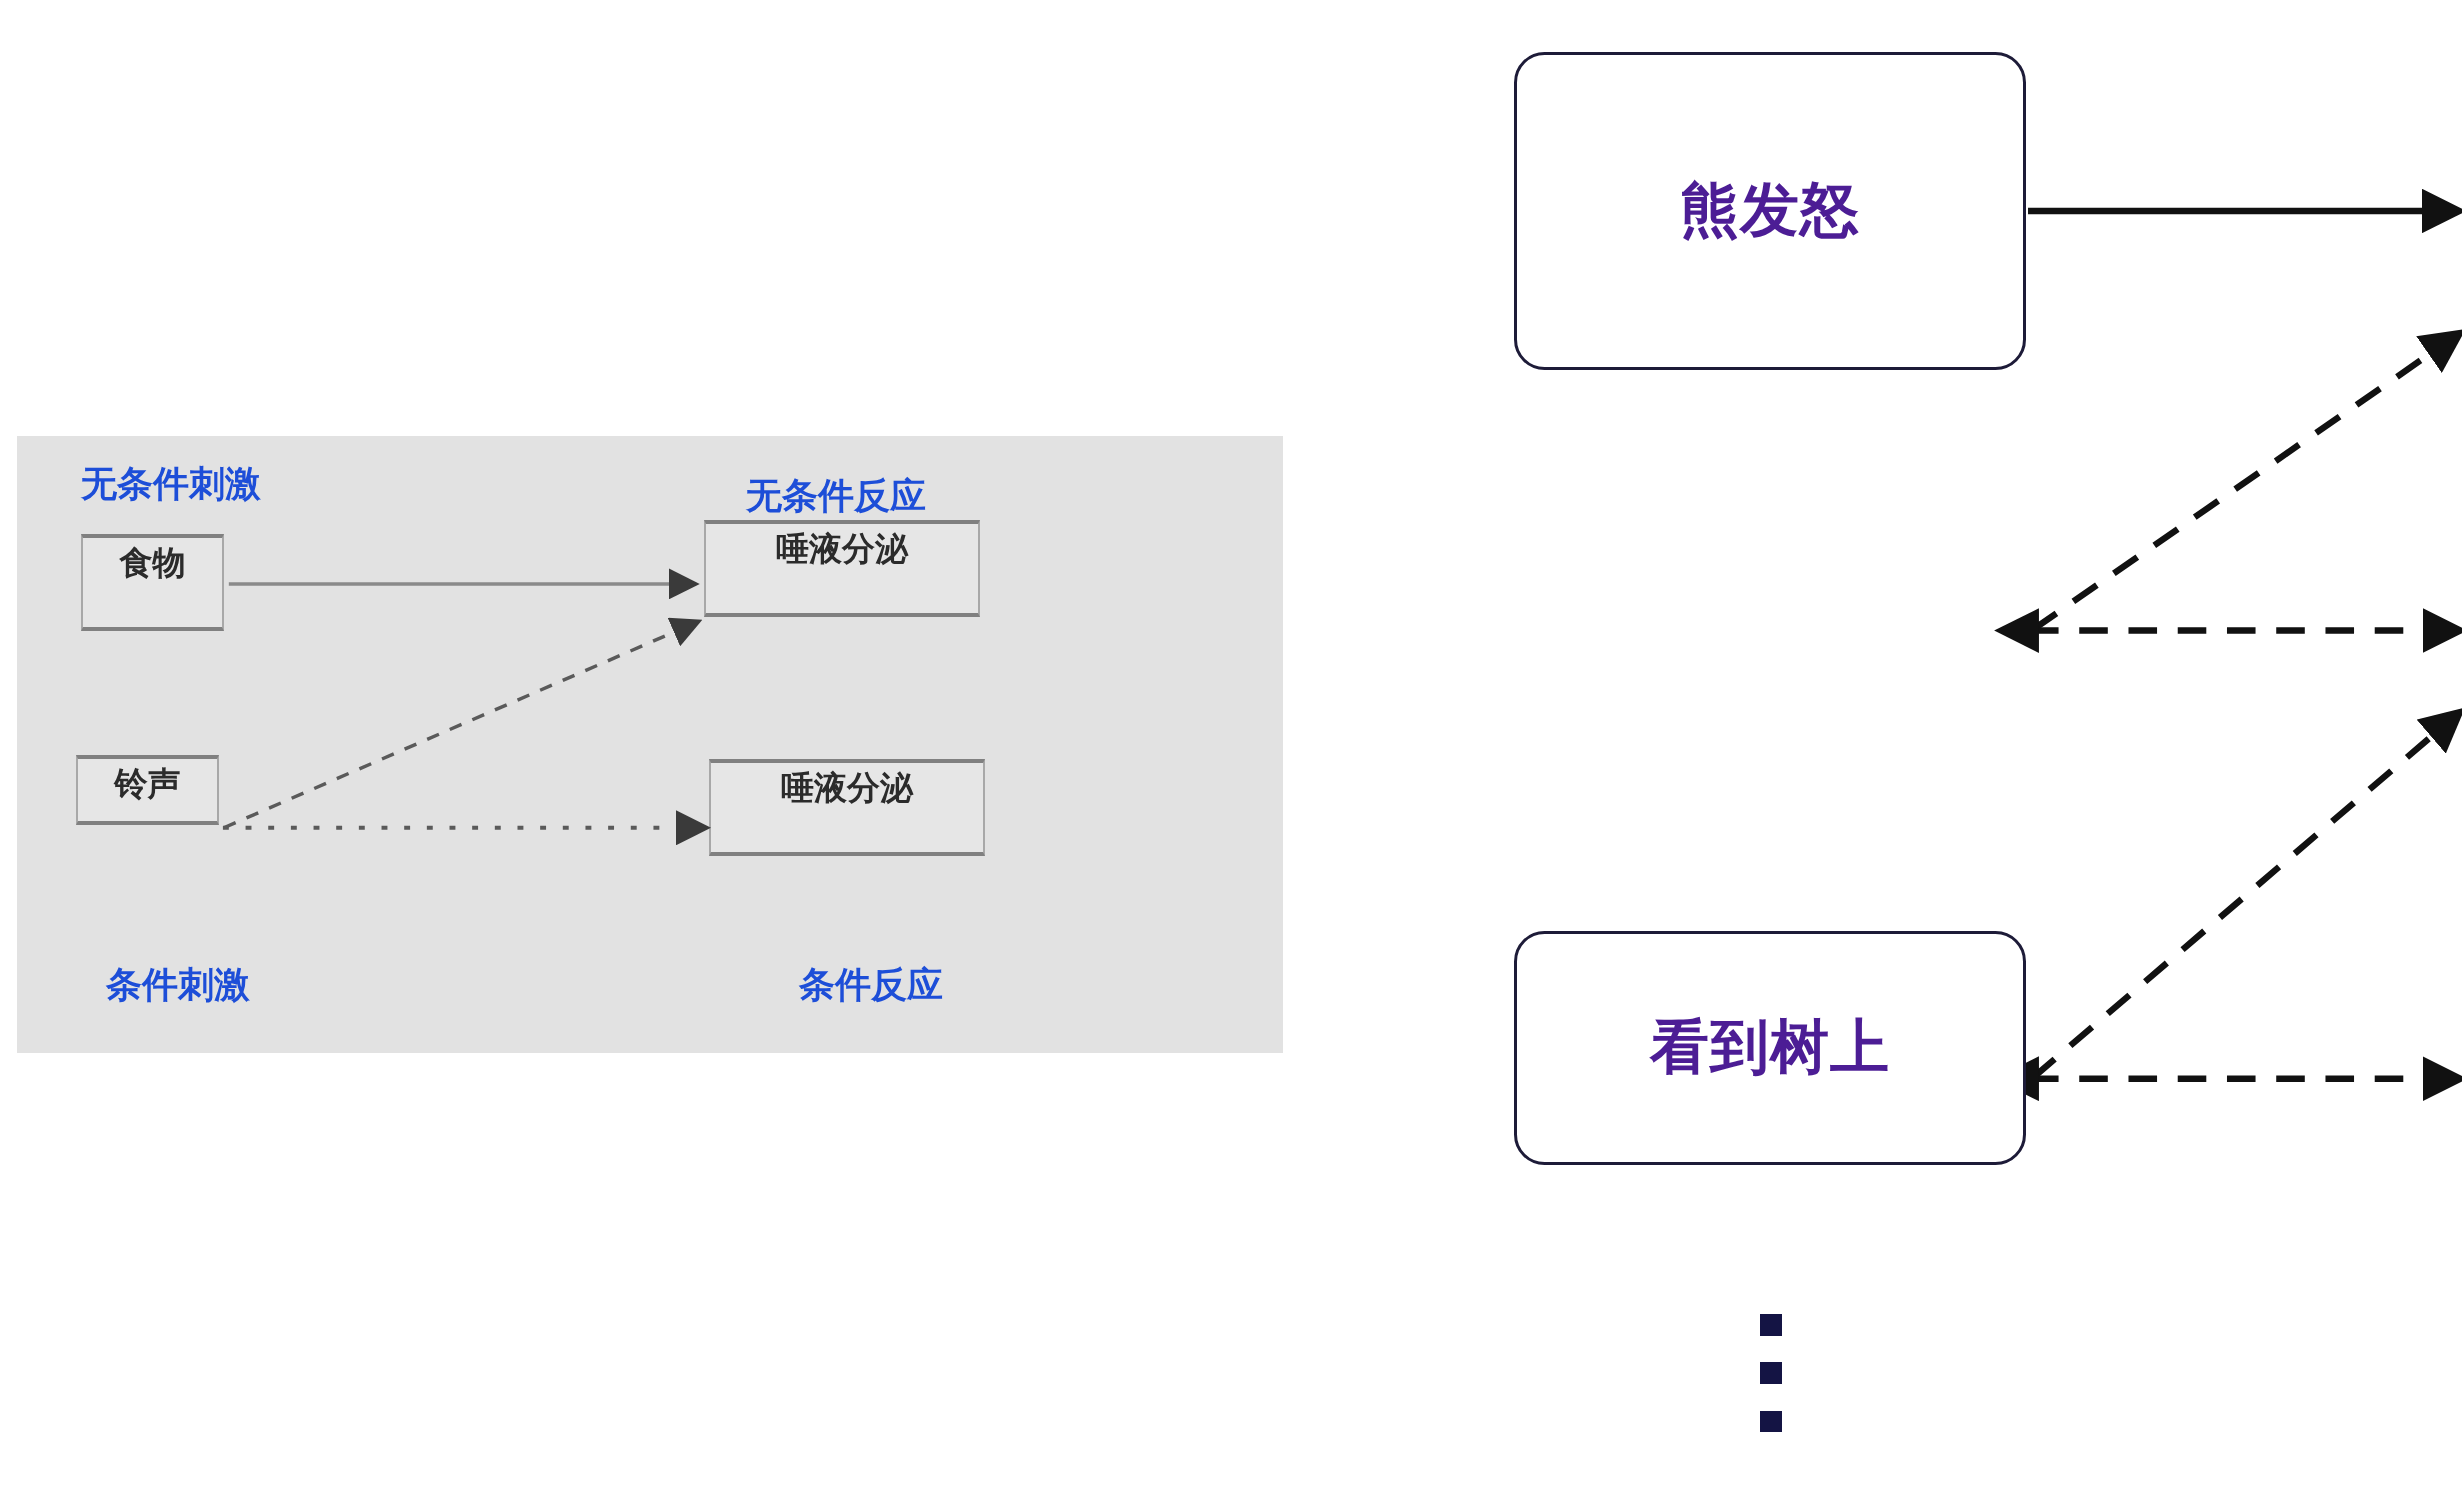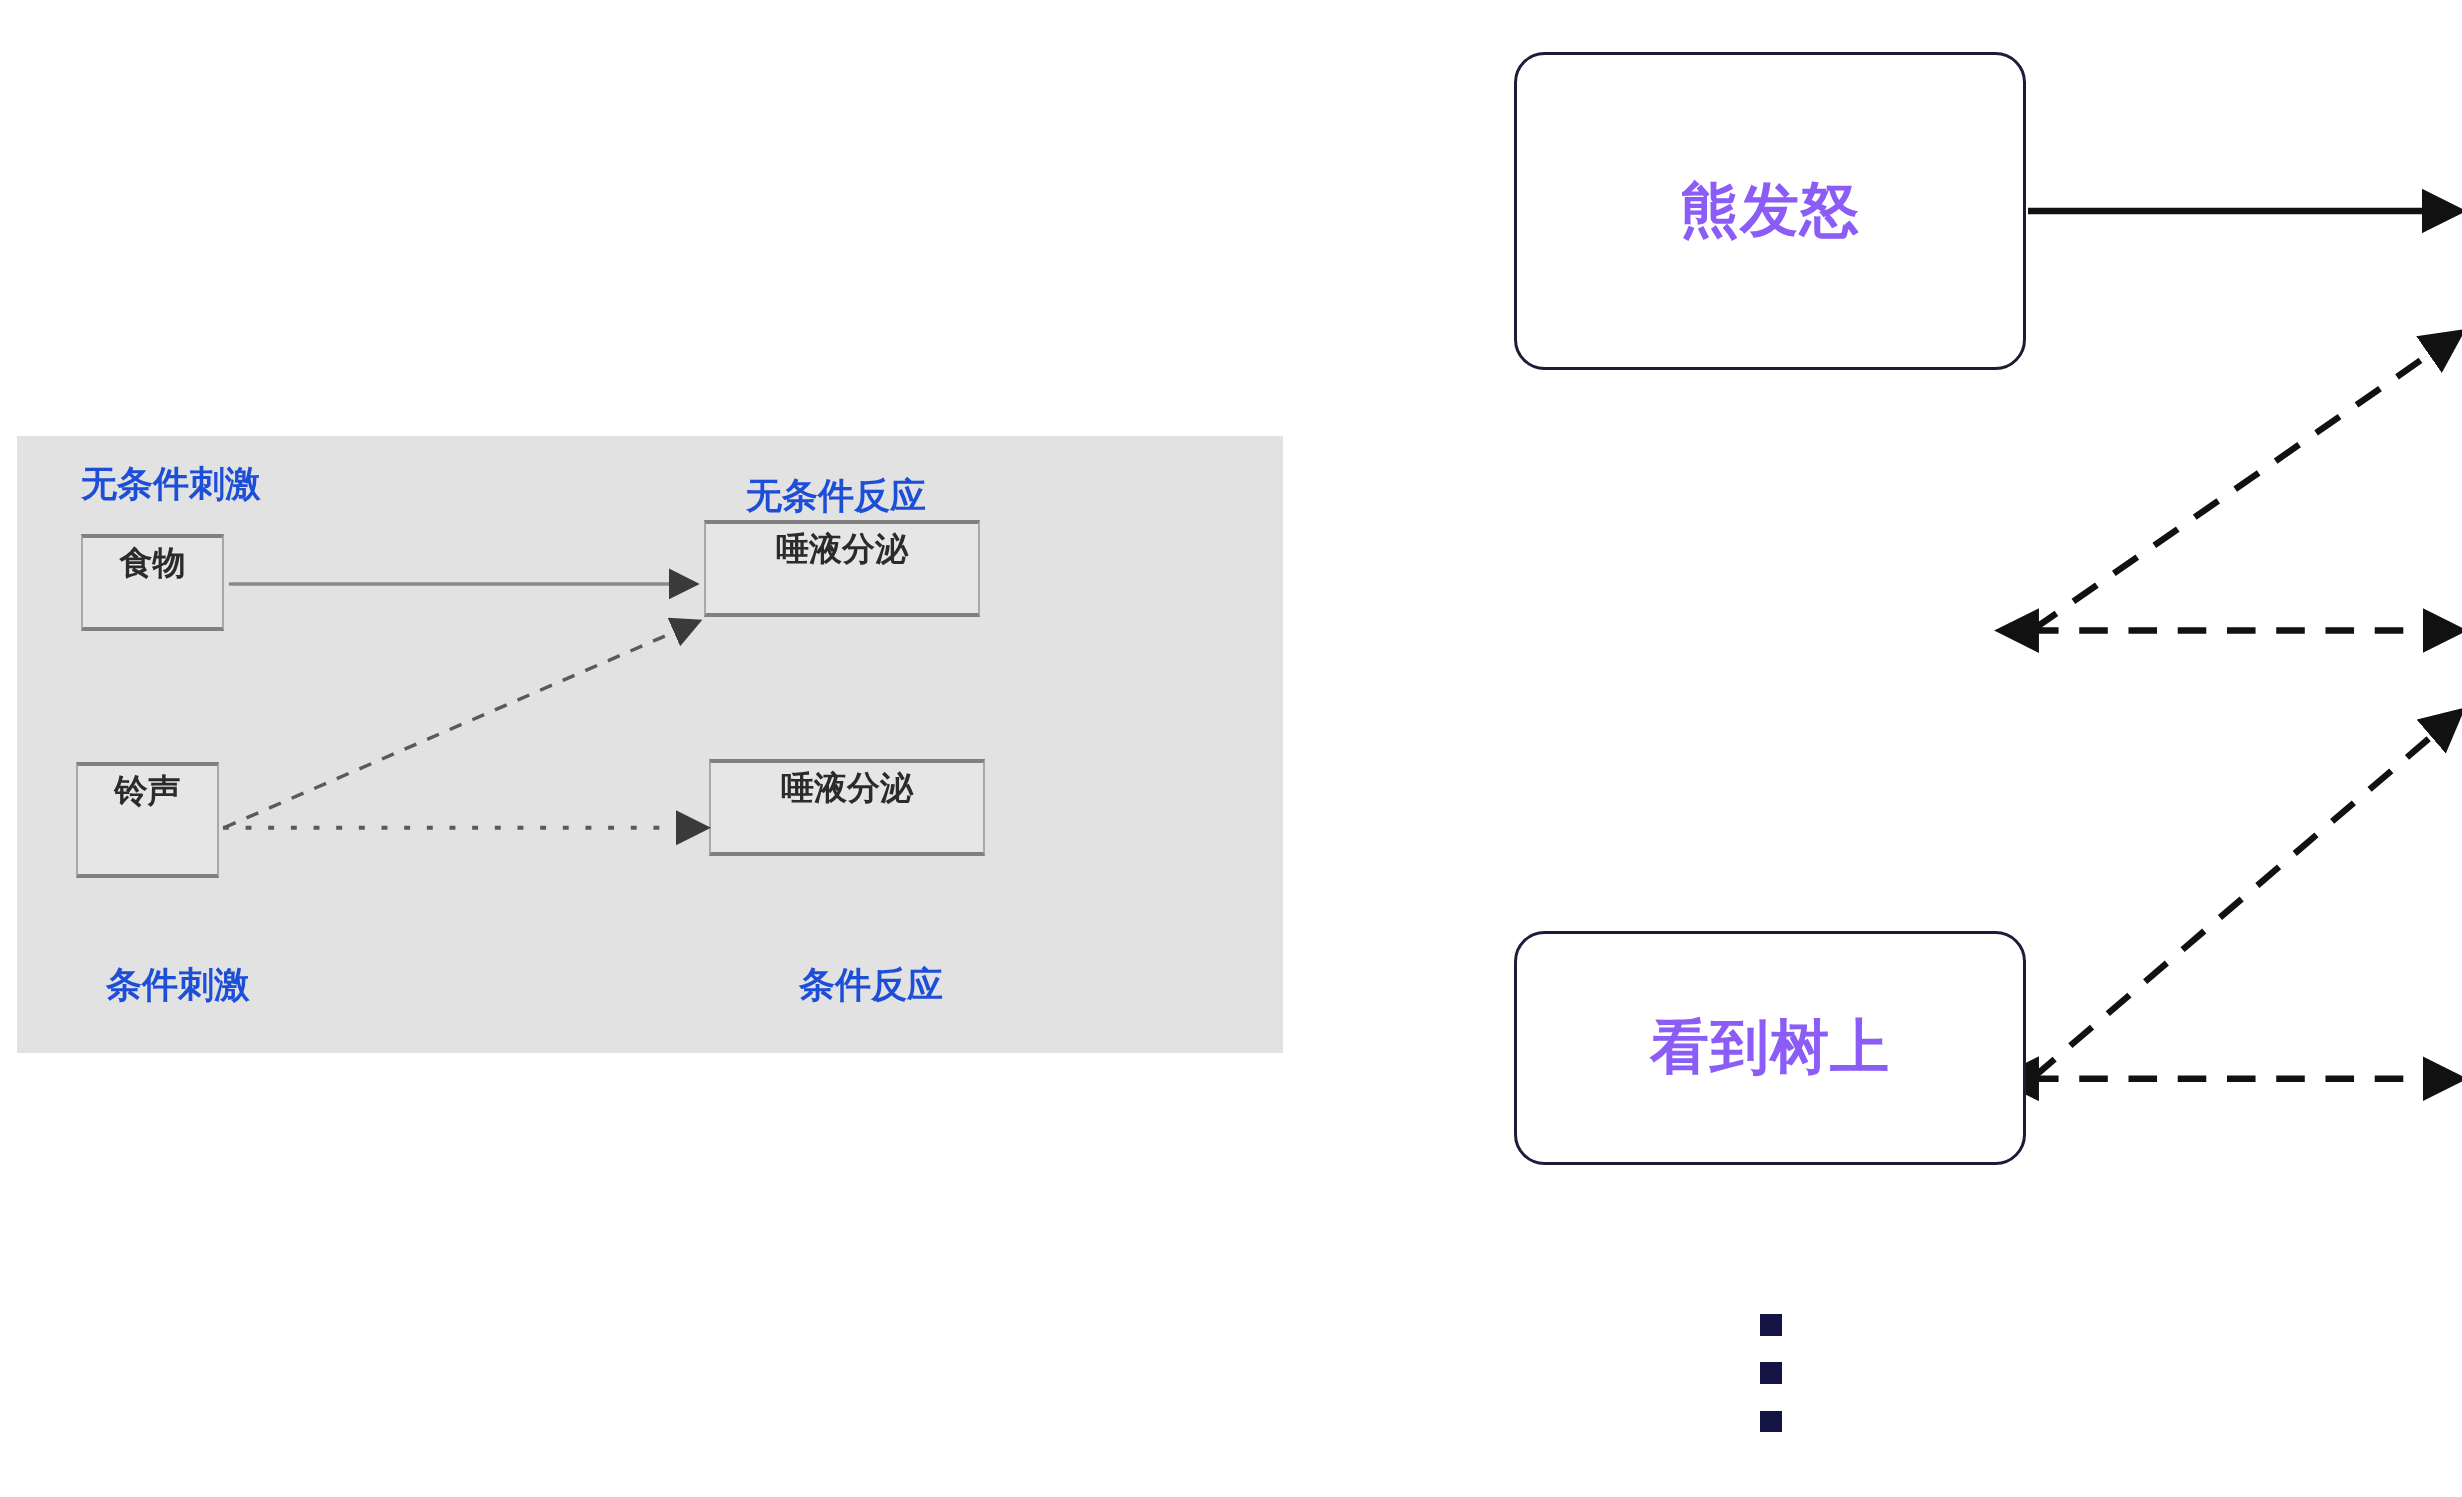--- a/index.html
+++ b/index.html
@@ -26,39 +26,39 @@
     border-top:4.9px solid #808080;
     border-bottom:4.9px solid #808080;
     box-sizing:border-box;
   }
   .pv-box span{
     position:absolute;left:0;right:0;top:7.9px;text-align:center;
     font-size:33px;font-weight:700;color:#2b2b2b;line-height:1;
     white-space:nowrap;
   }
   #pv-box-food  {left:64px; top:98px; width:143px;height:97px;}
-  #pv-box-bell  {left:59px; top:326px; width:143px;height:116px;}
+  #pv-box-bell  {left:59px; top:319px; width:143px;height:70px;}
   #pv-box-sal1  {left:687px;top:84px; width:276px;height:97px;}
   #pv-box-sal2  {left:692px;top:323px; width:276px;height:97px;}
 
   #pavlov-arrows{position:absolute;left:0;top:0;width:1266px;height:617px;}
 
   
   #rl-diagram{position:absolute;left:0;top:0;width:3306px;height:1498px;}
 
   .rl-box{
     position:absolute;box-sizing:border-box;background:#ffffff;
     border-radius:30.5px;
     display:flex;align-items:center;justify-content:center;
     text-align:center;
   }
   .rl-box.navy{border:3.4px solid #1d1b38;}
 
   .rl-label{
-    font-size:59px;font-weight:700;color:#8b5cf6;line-height:1.22;
+    font-size:59px;font-weight:700;color:#4c1d95;line-height:1.22;
     letter-spacing:1px;
   }
 
   #rl-box-anger {left:1514px;top:52px; width:512px;height:318px;}
   #rl-box-see   {left:1514px;top:483px; width:512px;height:295px;}
   #rl-box-claw  {left:1514px;top:931px;width:512px;height:234px;}
 
   #rl-edges{position:absolute;left:0;top:0;width:3306px;height:1498px;}
 
   

